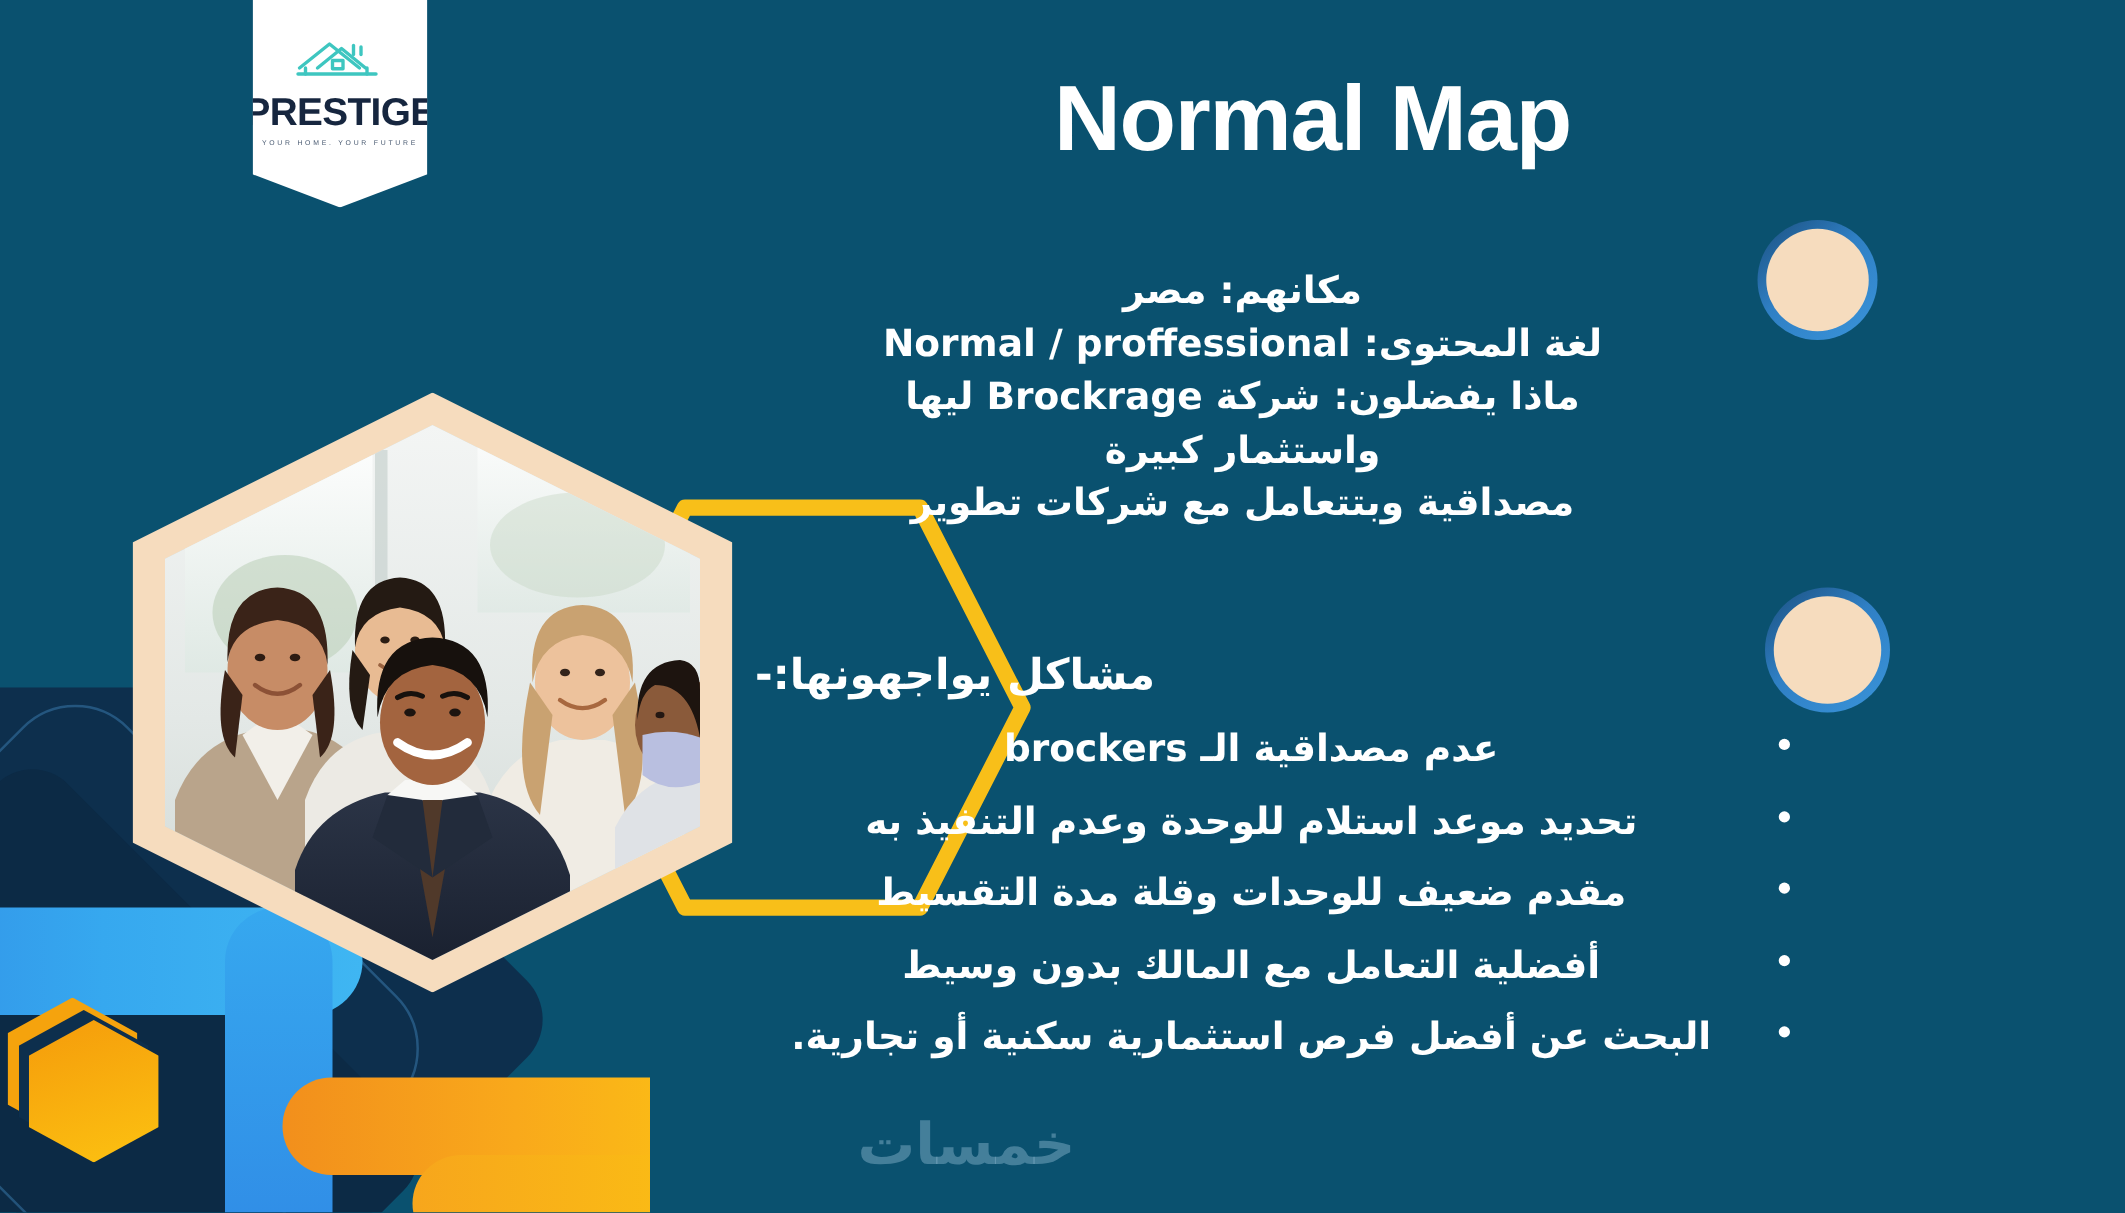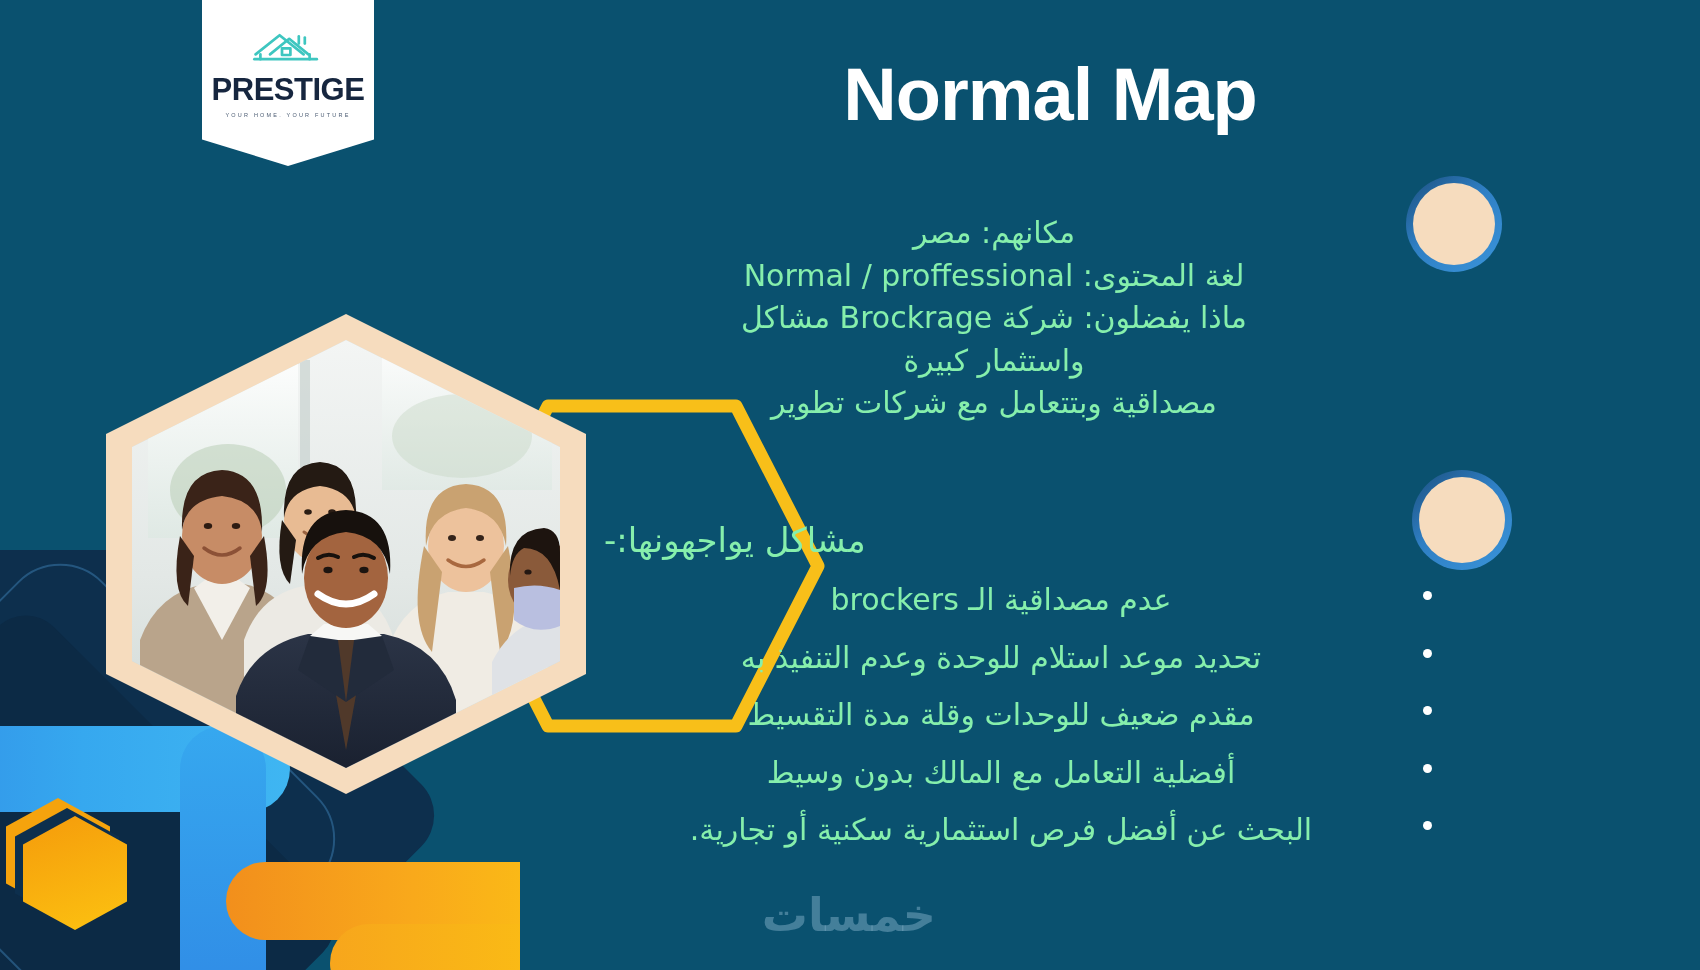--- a/index.html
+++ b/index.html
@@ -52,21 +52,21 @@
     width:100%;height:100%;
     clip-path:polygon(50% 0%,100% 25%,100% 75%,50% 100%,0% 75%,0% 25%);
   }
   .hexo .ring{position:absolute;inset:0;background:#f5a30d;}
   .hexo .inner-dark{position:absolute;left:9px;top:10px;right:9px;bottom:10px;background:#0d2f4d;}
   .hexo .inner-fill{position:absolute;left:17px;top:18px;right:17px;bottom:18px;
     background:linear-gradient(160deg,#f59b0b 0%,#fcc211 100%);}
 
   
   .logo-banner{
-    position:absolute;left:202px;top:0;width:172px;height:166px;
+    position:absolute;left:202px;top:0;width:140px;height:166px;
     background:#ffffff;
     clip-path:polygon(0 0,100% 0,100% 84%,50% 100%,0 84%);
     display:flex;flex-direction:column;align-items:center;justify-content:flex-start;
     padding-top:30px;box-sizing:border-box;
   }
   .logo-mark{width:72px;height:38px;margin-bottom:6px;}
   .logo-word{
     font-size:31px;font-weight:bold;letter-spacing:-0.5px;color:#16263f;
     font-family:"Liberation Sans", sans-serif;line-height:1;
   }
@@ -107,22 +107,22 @@
     overflow:hidden;background:#cfd6d2;
   }
   .hex-photo svg{display:block;width:100%;height:100%;}
   .hex-outline{
     position:absolute;left:330px;top:84px;width:390px;height:336px;
     pointer-events:none;
   }
 
   
   .ar{
-    direction:rtl;unicode-bidi:embed;color:#86efac;
-    font-family:"DejaVu Sans", sans-serif;font-weight:normal;
+    direction:rtl;unicode-bidi:embed;color:#ffffff;
+    font-family:"DejaVu Sans", sans-serif;font-weight:bold;
   }
   #persona-block{
     position:absolute;right:316px;top:212px;width:780px;
     text-align:center;font-size:30px;line-height:1.42;
   }
   #problems-heading{
     position:absolute;right:296px;top:518px;width:800px;
     text-align:left;font-size:34px;line-height:1.3;
   }
   #problems-list{
@@ -134,21 +134,21 @@
   }
   #problems-list li .dot{
     position:absolute;right:0;top:11px;width:9px;height:9px;border-radius:50%;
     background:#ffffff;
   }
 
   
   #watermark{
     position:absolute;left:686px;top:888px;width:250px;height:60px;
     color:rgba(150,190,215,.42);font-size:46px;font-weight:bold;
-    font-family:"DejaVu Sans", sans-serif;direction:rtl;text-align:right;
+    font-family:"DejaVu Sans", sans-serif;direction:rtl;text-align:left;
     letter-spacing:1px;
   }
 </style>
 </head>
 <body>
 
 <div class="stage">
 
   <div class="deco">
     <div class="deco-navy-a"></div>
@@ -286,21 +286,21 @@
           <path d="M186 218 q10 -6 20 -1" stroke="#17110d" stroke-width="4" fill="none" stroke-linecap="round"></path>
           <path d="M222 217 q10 -5 20 1" stroke="#17110d" stroke-width="4" fill="none" stroke-linecap="round"></path>
         </g>
       </svg>
     </div>
   </div>
 
   <div class="ar" id="persona-block">
     <div>مكانهم: مصر</div>
     <div>لغة المحتوى: Normal / proffessional</div>
-    <div>ماذا يفضلون: شركة Brockrage مشاكل</div>
+    <div>ماذا يفضلون: شركة Brockrage ليها</div>
     <div>واستثمار كبيرة</div>
     <div>مصداقية وبتتعامل مع شركات تطوير</div>
   </div>
 
   <div class="ar" id="problems-heading">مشاكل يواجهونها:-</div>
 
   <ul class="ar" id="problems-list">
     <li>
       <span class="dot"></span>
       <span>عدم مصداقية الـ brockers</span>

